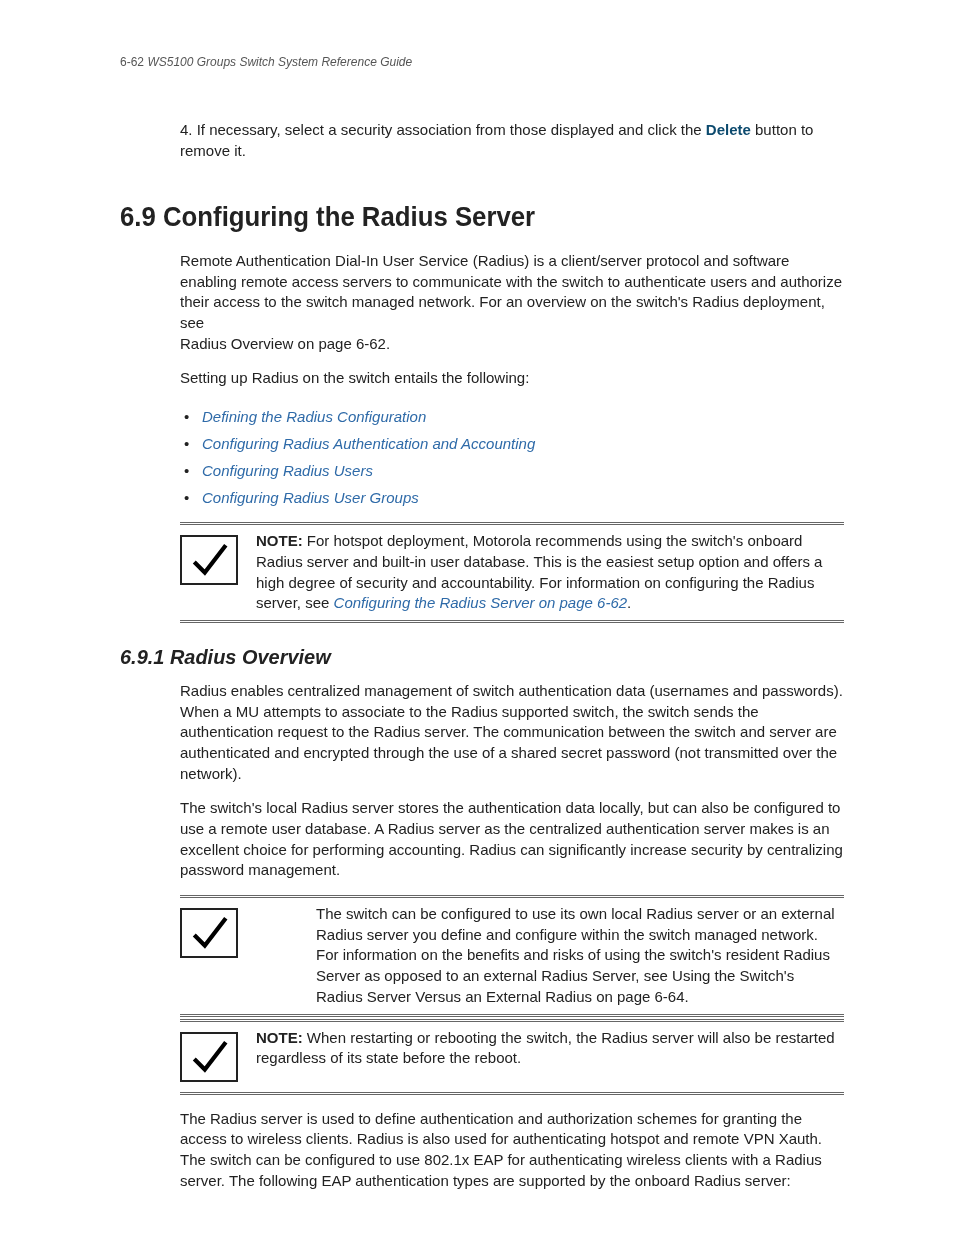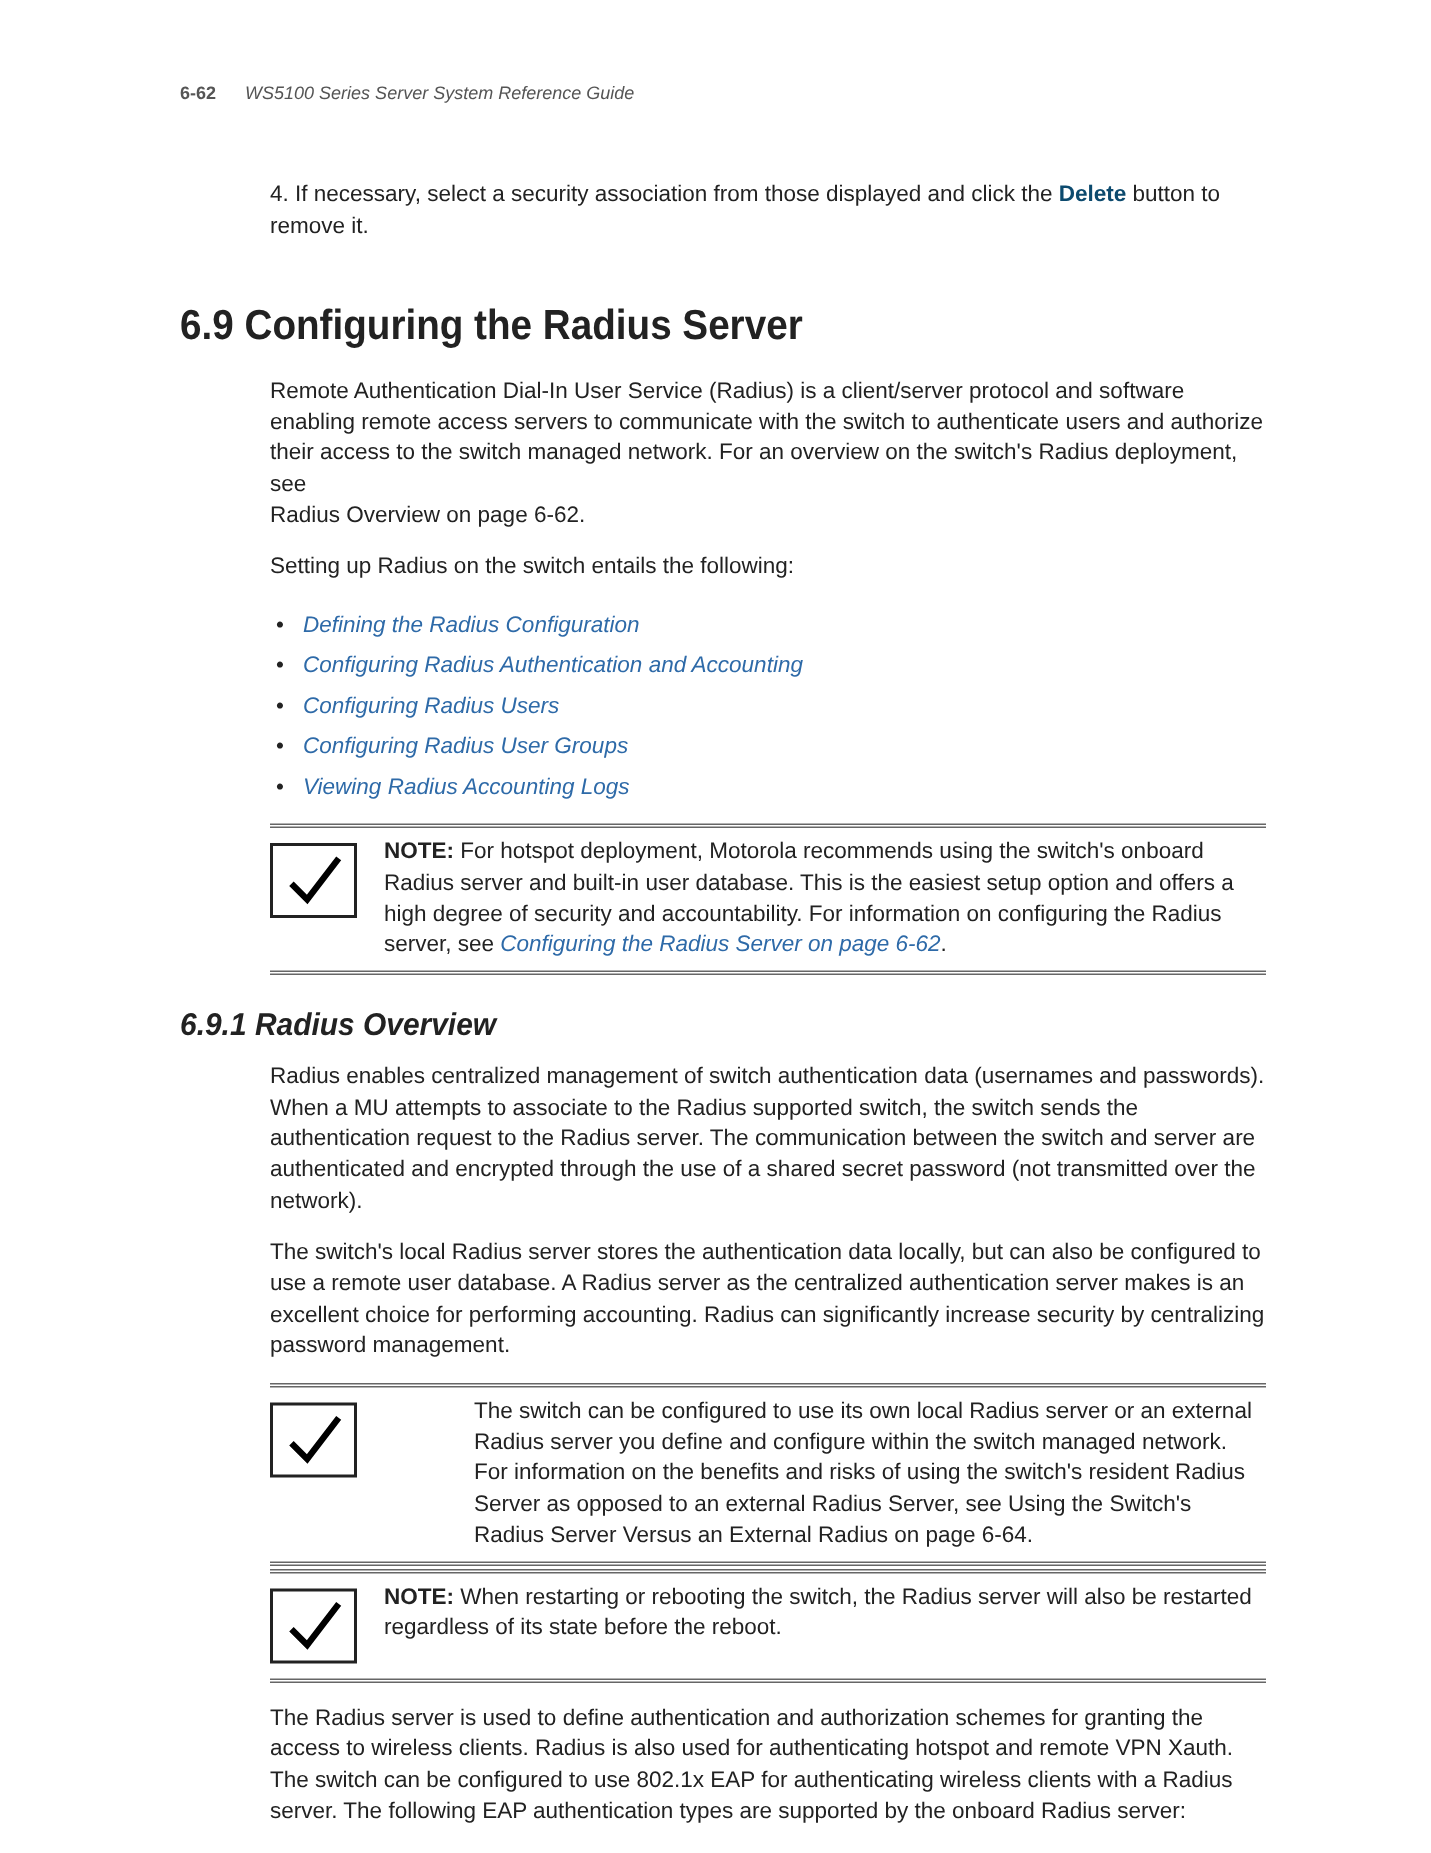--- a/index.html
+++ b/index.html
@@ -17,22 +17,21 @@
     padding: 55px 110px 60px 120px;
     position: relative;
   }
   .running-header {
     font-size: 12px;
     color: #555;
     margin-bottom: 50px;
   }
   .running-header .pageno {
     font-style: normal;
-    margin-right: 16px;
-    font-weight: bold;
+    margin-right: 0;
   }
   .running-header .title {
     font-style: italic;
   }
   .step-line {
     margin-left: 60px;
     margin-bottom: 40px;
     line-height: 1.4;
   }
   .link-inline {
@@ -127,21 +126,21 @@
     transform-origin: left center;
   }
 </style>
 </head>
 <body>
 
 <div class="page">
 
   <div class="running-header">
     <span class="pageno">6-62</span>
-    <span class="title">WS5100 Series Server System Reference Guide</span>
+    <span class="title">WS5100 Groups Switch System Reference Guide</span>
   </div>
 
   <div class="step-line">
     <span>4.</span>
     <span>If necessary, select a security association from those displayed and click the </span><span class="link-inline">Delete</span><span> button to remove it.</span>
   </div>
 
   <h1 class="sec-h1">
     <span>6.9</span>
     <span>Configuring the Radius Server</span>
@@ -153,21 +152,20 @@
     <span class="ref-italic">Radius Overview on page 6-62</span><span>.</span>
   </p>
 
   <p class="body-para">Setting up Radius on the switch entails the following:</p>
 
   <ul class="bullets">
     <li><span class="link-item">Defining the Radius Configuration</span></li>
     <li><span class="link-item">Configuring Radius Authentication and Accounting</span></li>
     <li><span class="link-item">Configuring Radius Users</span></li>
     <li><span class="link-item">Configuring Radius User Groups</span></li>
-    <li><span class="link-item">Viewing Radius Accounting Logs</span></li>
   </ul>
 
   <div class="note-wrap">
     <div class="note-row">
       <div class="note-icon">
         <svg viewBox="0 0 40 40">
             <polyline points="6,22 16,32 36,6" stroke="#000" stroke-width="4" fill="none"></polyline>
           </svg>
       </div>
       <div class="note-text">

